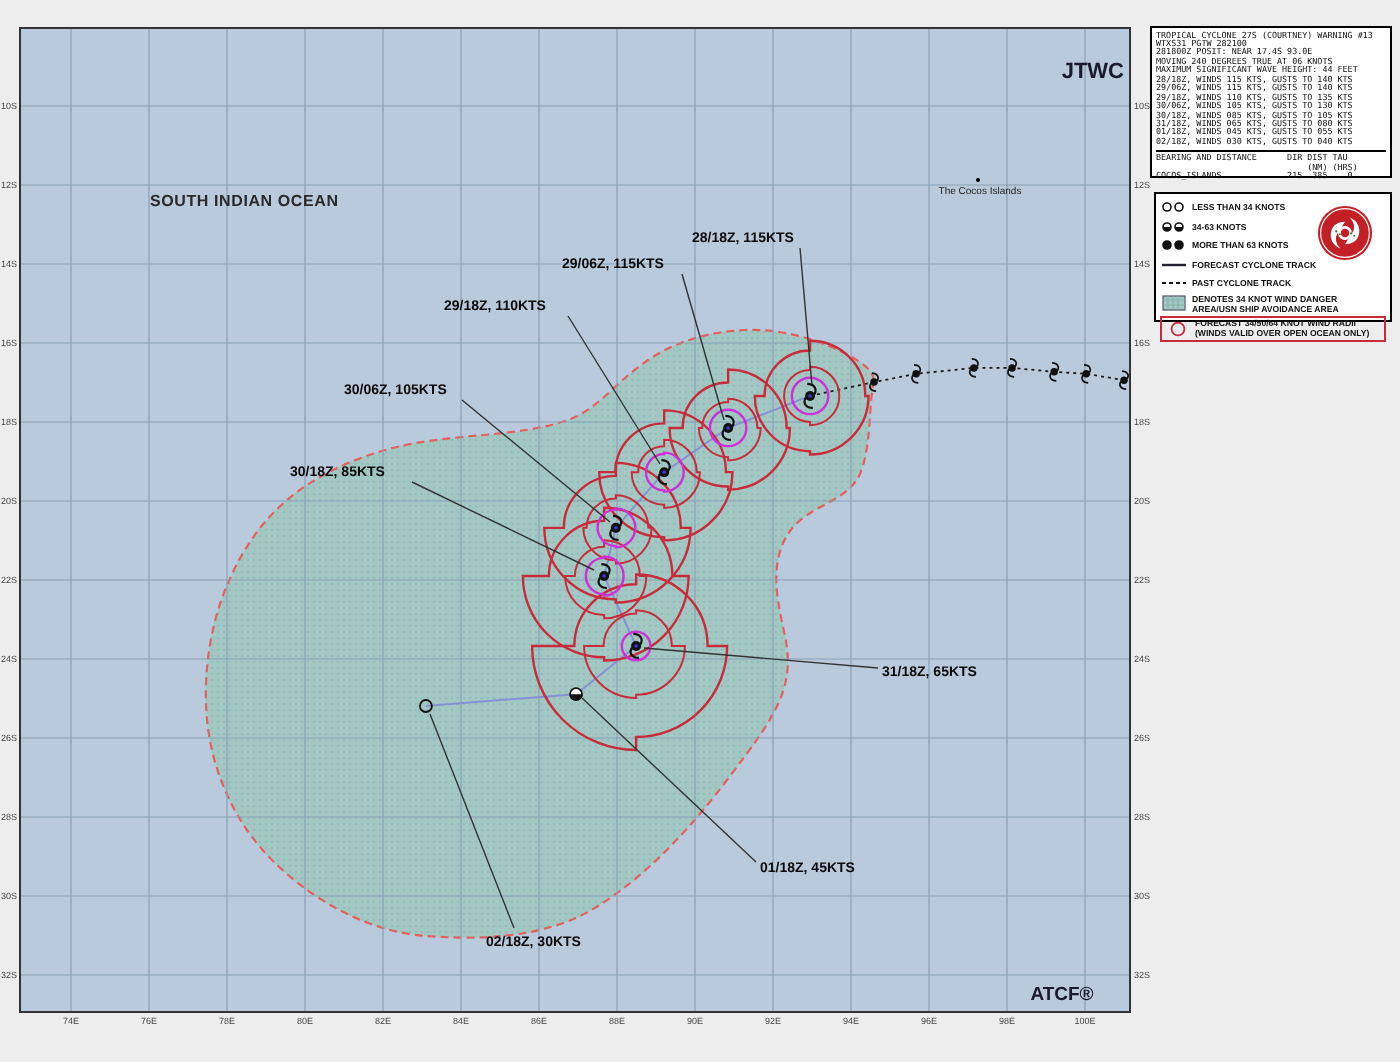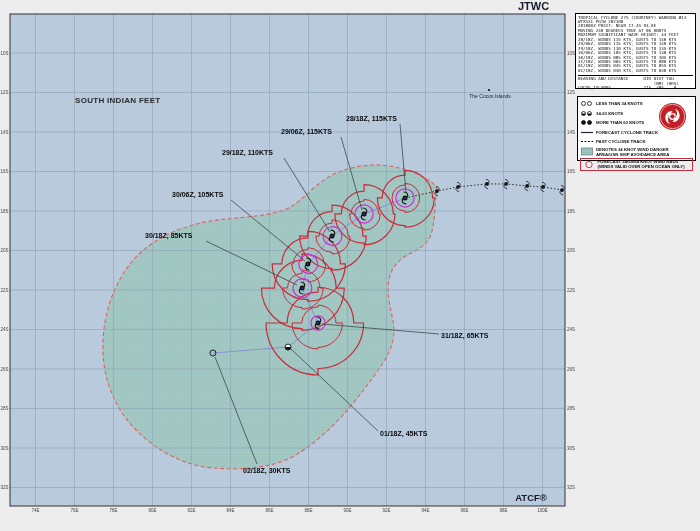--- a/index.html
+++ b/index.html
@@ -3,21 +3,21 @@
 <meta charset="utf-8">
 <style>
   html,body{margin:0;padding:0}
   body{width:700px;height:531px;position:relative;background:#ededed;
        font-family:"Liberation Sans",sans-serif;overflow:hidden}
   #map-svg{position:absolute;left:0;top:0;z-index:1}
   #map-svg text{font-family:"Liberation Sans",sans-serif}
   .tick{font-size:4.5px;fill:#444}
   .ptlabel{font-size:7px;font-weight:bold;fill:#0a0a0a}
   .overlay{position:absolute;z-index:2}
-  .jtwc{left:505px;top:0;width:57px;text-align:center;font-size:11px;font-weight:bold;color:#1a1a2e}
+  .jtwc{left:505px;top:30px;width:57px;text-align:right;font-size:11px;font-weight:bold;color:#1a1a2e}
   .atcf{left:500px;top:492px;width:62px;text-align:center;font-size:9.5px;font-weight:bold;color:#1a1a2e}
   .ocean{left:75px;top:96px;font-size:8px;font-weight:bold;letter-spacing:.3px;color:#2a2a2a}
   .cocos{left:449px;top:93px;width:82px;text-align:center;font-size:5px;color:#222}
   .cocos-dot{left:488px;top:89px;width:2px;height:2px;background:#000;border-radius:50%}
   .warning-box{left:575px;top:13px;width:121px;height:76px;background:#fff;border:1px solid #000;
                box-sizing:border-box;padding:1.5px 2px;z-index:3}
   .warning-box pre{margin:0;font-family:"DejaVu Sans Mono",monospace;font-size:4.2px;line-height:4.45px;color:#111}
   .sep{border-top:1px solid #000;margin:1.5px 0}
   .legend-box{left:577px;top:96px;width:119px;height:65px;background:#fff;border:1.5px solid #000;
               box-sizing:border-box;padding:2px;z-index:3}
@@ -190,21 +190,21 @@
     <text x="567" y="410.1" text-anchor="start" class="tick">28S</text>
     <text x="8.5" y="449.6" text-anchor="end" class="tick">30S</text>
     <text x="567" y="449.6" text-anchor="start" class="tick">30S</text>
     <text x="8.5" y="489.1" text-anchor="end" class="tick">32S</text>
     <text x="567" y="489.1" text-anchor="start" class="tick">32S</text>
     <rect x="10" y="14" width="555" height="492" fill="none" stroke="#333" stroke-width="1"></rect>
   </svg>
 
 <div class="overlay jtwc">JTWC</div>
 <div class="overlay atcf">ATCF®</div>
-<div class="overlay ocean">SOUTH INDIAN FEET</div>
+<div class="overlay ocean">SOUTH INDIAN OCEAN</div>
 <div class="overlay cocos">The Cocos Islands</div>
 <div class="overlay cocos-dot"></div>
 
 <div class="overlay warning-box">
   <pre>TROPICAL CYCLONE 27S (COURTNEY) WARNING #13
 WTXS31 PGTW 282100
 281800Z POSIT: NEAR 17.4S 93.0E
 MOVING 240 DEGREES TRUE AT 06 KNOTS
 MAXIMUM SIGNIFICANT WAVE HEIGHT: 44 FEET
 28/18Z, WINDS 115 KTS, GUSTS TO 140 KTS

